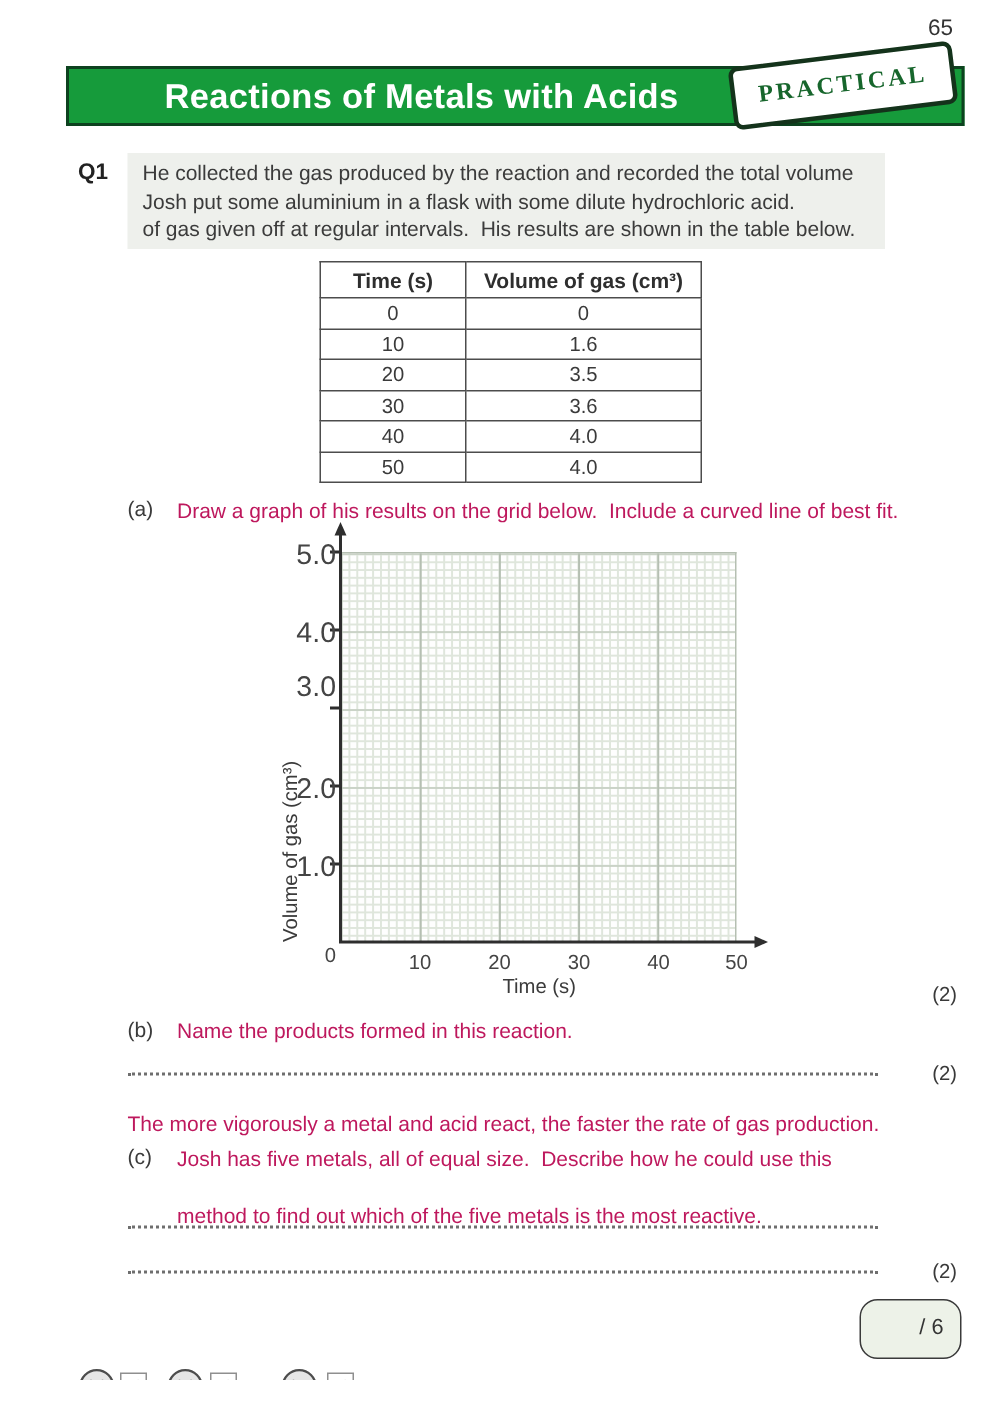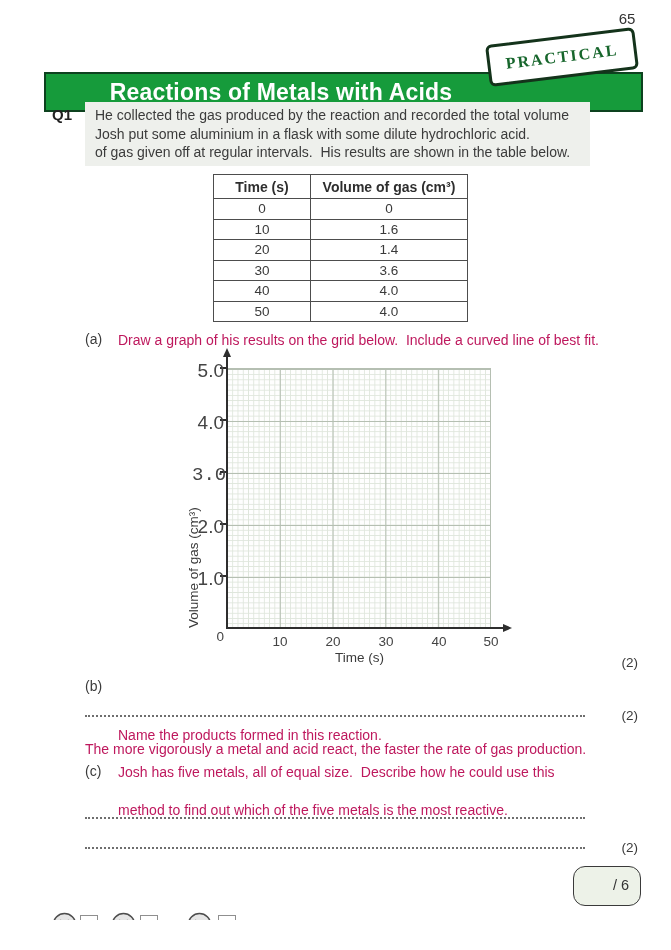--- a/index.html
+++ b/index.html
@@ -1,21 +1,21 @@
 <!DOCTYPE html>
 <html><head>
 <meta charset="utf-8">
 <style>
   * { margin:0; padding:0; box-sizing:border-box; }
   body { background:#ffffff; font-family:"Liberation Sans", sans-serif; }
   .page { position:relative; width:671px; height:920px; background:#fff; overflow:hidden; color:#3b3b3b; }
 
   .page-number { position:absolute; top:10px; left:612px; width:30px; text-align:center; font-size:15px; color:#333; }
 
-  .banner { position:absolute; left:44px; top:44px; width:599px; height:40px; background:#169b3b; border:2px solid #0d421f;margin-top:28px; }
+  .banner { position:absolute; left:44px; top:44px; width:599px; height:40px; background:#169b3b; border:2px solid #0d421f; }
   .banner-title { position:absolute; left:0; top:0; width:470px; height:36px; line-height:36px; text-align:center; color:#ffffff; font-size:23px; font-weight:bold; letter-spacing:0.2px; }
   .stamp { position:absolute; left:487px; top:36px; width:150px; height:42px; background:#ffffff; border:3px solid #14331b; border-radius:6px; transform:rotate(-7deg); display:flex; align-items:center; justify-content:center; z-index:5; }
   .stamp-text { font-family:"Liberation Serif", serif; font-weight:bold; font-size:16px; letter-spacing:2px; color:#17662c; }
 
   .q-label { position:absolute; left:52px; top:106px; font-size:15px; font-weight:bold; color:#222; }
   .q-box { position:absolute; left:85px; top:102px; width:505px; height:64px; background:#eef0ec; padding:4px 0 0 10px; }
   .q-line { font-size:14px; line-height:18.5px; color:#3b3b3b; white-space:pre-wrap; }
 
   table.results { position:absolute; left:213px; top:174px; border-collapse:collapse; }
   table.results th, table.results td { border:1.4px solid #4d4d4d; text-align:center; color:#3a3a3a; }
@@ -87,21 +87,21 @@
     <tr>
       <td>0</td>
       <td>0</td>
     </tr>
     <tr>
       <td>10</td>
       <td>1.6</td>
     </tr>
     <tr>
       <td>20</td>
-      <td>1.4</td>
+      <td>3.5</td>
     </tr>
     <tr>
       <td>30</td>
       <td>3.6</td>
     </tr>
     <tr>
       <td>40</td>
       <td>4.0</td>
     </tr>
     <tr>
@@ -121,38 +121,38 @@
   <div class="arrow-right"></div>
 
   <div class="ytick" style="top:367px;"></div>
   <div class="ytick" style="top:419px;"></div>
   <div class="ytick" style="top:471px;"></div>
   <div class="ytick" style="top:523px;"></div>
   <div class="ytick" style="top:575px;"></div>
 
   <div class="ylab" style="top:360px;">5.0</div>
   <div class="ylab" style="top:412px;">4.0</div>
-  <div class="ylab" style="top:464px;font-family:Liberation Mono, monospace;">3.0</div>
+  <div class="ylab" style="top:448px;">3.0</div>
   <div class="ylab" style="top:516px;">2.0</div>
   <div class="ylab" style="top:568px;">1.0</div>
   <div class="origin-lab">0</div>
 
   <div class="xlab" style="left:265px;">10</div>
   <div class="xlab" style="left:318px;">20</div>
   <div class="xlab" style="left:371px;">30</div>
   <div class="xlab" style="left:424px;">40</div>
   <div class="xlab" style="left:476px;">50</div>
 
   <div class="ytitle">Volume of gas (cm³)</div>
   <div class="xtitle">Time (s)</div>
 
   <div class="marks" style="left:608px; top:655px;">(2)</div>
 
   <div class="part-label" style="left:85px; top:678px;">(b)</div>
-  <div class="part-text" style="left:118px; top:678px;margin-top:48px;">Name the products formed in this reaction.</div>
+  <div class="part-text" style="left:118px; top:678px;">Name the products formed in this reaction.</div>
   <div class="dotline" style="top:715px;"></div>
   <div class="marks" style="left:608px; top:708px;">(2)</div>
 
   <div class="part-text" style="left:85px; top:740px;">The more vigorously a metal and acid react, the faster the rate of gas production.</div>
 
   <div class="part-label" style="left:85px; top:763px;">(c)</div>
   <div class="part-text" style="left:118px; top:763px;">Josh has five metals, all of equal size.  Describe how he could use this</div>
   <div class="part-text" style="left:118px; top:781px;margin-top:20px;">method to find out which of the five metals is the most reactive.</div>
   <div class="dotline" style="top:817px;"></div>
   <div class="dotline" style="top:847px;"></div>

